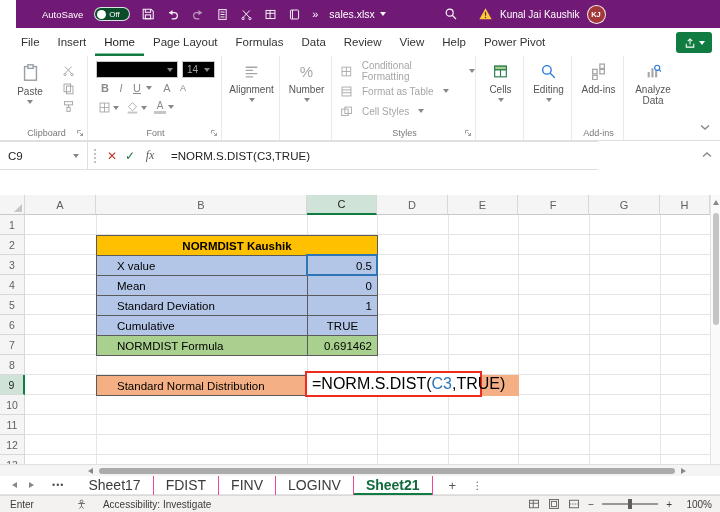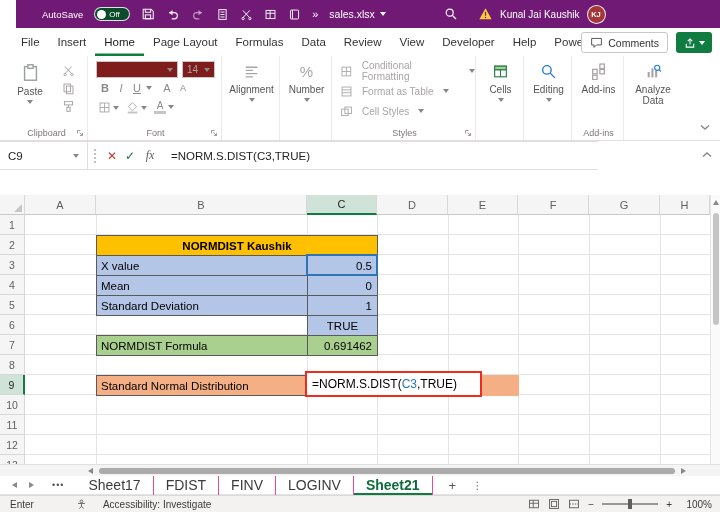--- a/index.html
+++ b/index.html
@@ -29,21 +29,21 @@
   #shareBtn{position:absolute;right:8px;top:32px;height:21px;width:36px;background:#107C41;border-radius:3px;display:flex;align-items:center;justify-content:center;gap:3px}
   
   #ribbon{left:0;top:56px;width:720px;height:85px;background:#fff;border-bottom:1px solid #E1DFDD}
   .grp{position:absolute;top:0;height:84px;border-right:1px solid #ECEAE8}
   .grplabel{position:absolute;bottom:2px;left:0;right:0;text-align:center;font-size:9px;color:#7a7876}
   .launcher{position:absolute;bottom:3px;right:3px;color:#8a8886}
   .bigbtn{display:flex;flex-direction:column;align-items:center;padding-top:7px;height:70px}
   .bigbtn .bl{font-size:10px;color:#555;margin-top:4px}
   .gray{color:#a8a6a4}
   .stylesrow{display:flex;align-items:center;gap:9px;height:20px;padding-left:6px;color:#a8a6a4;font-size:10px}
-  .combo{border:1px solid #c9c7c5;background:#7f1d1d;height:17px;display:flex;align-items:center;justify-content:space-between;padding:0 4px;font-size:10px;color:#a8a6a4}
+  .combo{border:1px solid #c9c7c5;background:#000000;height:17px;display:flex;align-items:center;justify-content:space-between;padding:0 4px;font-size:10px;color:#a8a6a4}
   .fbtn{font-size:11px;color:#8a8a8a;width:14px;text-align:center}
   
   #fbar{left:0;top:141px;width:598px;height:29px;background:#fff;border-top:1px solid #E1DFDD;border-bottom:1px solid #E1DFDD;display:flex;align-items:center}
   #namebox{width:88px;height:100%;border-right:1px solid #E1DFDD;display:flex;align-items:center;padding:0 8px;font-size:11.5px;color:#222;justify-content:space-between}
   .fb-dots{width:3px;height:14px;border-left:2px dotted #c4c2c0;margin:0 6px}
   .fb-x{color:#c0392b;font-size:12px;width:18px;text-align:center}
   .fb-ck{color:#1E7145;font-size:12px;width:18px;text-align:center}
   .fb-fx{font-family:"Liberation Serif",serif;font-style:italic;font-size:12px;color:#5f5d5b;width:22px;text-align:center}
   #fbformula{font-size:11.5px;color:#222;margin-left:10px}
   #fbexpand{position:absolute;right:8px;top:150px}
@@ -53,30 +53,30 @@
   .ch{background:#F5F5F5;border-right:1px solid #D8D8D8;border-bottom:1px solid #C9C9C9;font-size:11px;color:#5f5f5f;display:flex;align-items:center;justify-content:center}
   .ch.sel{background:#CFE3D8;border-bottom:2px solid #107C41;color:#222}
   #corner{position:absolute;left:0;top:0;width:25px;height:20px;background:#F5F5F5;border-right:1px solid #D8D8D8;border-bottom:1px solid #C9C9C9}
   #corner i{position:absolute;right:2px;bottom:2px;width:0;height:0;border-left:8px solid transparent;border-bottom:8px solid #C6C6C6}
   #rowheads{position:absolute;left:0;top:20px;width:25px}
   .rh{height:20px;background:#F5F5F5;border-right:1px solid #D8D8D8;border-bottom:1px solid #D8D8D8;font-size:10.5px;color:#5f5f5f;display:flex;align-items:center;justify-content:center}
   .rh.sel{background:#CFE3D8;border-right:2px solid #107C41;color:#222}
   .vline{position:absolute;top:20px;width:1px;height:249px;background:#E4E4E4}
   #hlines{position:absolute;left:25px;top:20px;width:685px;height:249px;background:repeating-linear-gradient(to bottom,transparent 0 19px,#E4E4E4 19px 20px)}
   .cell{position:absolute;font-size:11.5px;color:#000;display:flex;align-items:center;z-index:2}
-  .cell.lbl{padding-left:4px}
+  .cell.lbl{padding-left:20px}
   .cell.val{justify-content:flex-end;padding-right:5px}
   .cell.ctr{justify-content:center}
   .brd{border:1px solid #5A5A5A}
   .gold{background:#FFC000;font-weight:bold}
   .blue{background:#B4C6E7}
   .green{background:#A9D08E}
   .orange{background:#F4B084}
   #refbox{position:absolute;left:306px;top:59px;width:72px;height:22px;border:2px solid #2E75B6;z-index:4;pointer-events:none}
-  #redbox{position:absolute;left:305px;top:176px;width:177px;height:26px;background:#fff;border:2px solid #EE2B1C;z-index:5;display:flex;align-items:center;padding-left:5px;font-size:12px}
+  #redbox{position:absolute;left:305px;top:176px;width:177px;height:26px;background:#fff;border:2px solid #EE2B1C;z-index:5;display:flex;align-items:center;padding-left:5px;font-size:16px}
   #redbox .ref{color:#2E75B6}
   
   #vscroll{left:710px;top:195px;width:10px;height:269px;background:#FAFAFA;border-left:1px solid #E4E4E4}
   #vthumb{position:absolute;left:2px;top:18px;width:6px;height:112px;background:#C4C4C4;border-radius:3px}
   .tri-up{width:0;height:0;border-left:3.5px solid transparent;border-right:3.5px solid transparent;border-bottom:5px solid #8a8886;margin:5px auto 0}
   #hscroll{left:0;top:464px;width:720px;height:12px;background:#F4F4F4;border-top:1px solid #E0E0E0;display:flex;align-items:center}
   .tri-l{width:0;height:0;border-top:3.5px solid transparent;border-bottom:3.5px solid transparent;border-right:5px solid #8a8886}
   .tri-r{width:0;height:0;border-top:3.5px solid transparent;border-bottom:3.5px solid transparent;border-left:5px solid #8a8886}
   #hthumb{height:6px;border-radius:3px;background:#ABABAB;width:576px;margin:0 6px}
   
@@ -173,31 +173,22 @@
 
   <div id="tabrow" class="abs">
     <div class="rtab">File</div>
     <div class="rtab">Insert</div>
     <div class="rtab active">Home</div>
     <div class="rtab">Page Layout</div>
     <div class="rtab">Formulas</div>
     <div class="rtab">Data</div>
     <div class="rtab">Review</div>
     <div class="rtab">View</div>
-    <div class="rtab">Developer</div>
     <div class="rtab">Help</div>
     <div class="rtab">Power Pivot</div>
-  </div>
-  <div id="commentsBtn">
-    <span>
-        <svg width="13" height="13" viewBox="0 0 16 16" fill="none" stroke="#555" stroke-width="1.2">
-          <path d="M2 3h12v8H8l-3 3v-3H2z"></path>
-        </svg>
-      </span>
-    <span>Comments</span>
   </div>
   <div id="shareBtn">
     <svg width="12" height="12" viewBox="0 0 16 16" fill="none" stroke="#fff" stroke-width="1.4">
         <path d="M8 10V2.8"></path>
         <path d="M5 5.5l3-3 3 3"></path>
         <path d="M3 9v4.5h10V9"></path>
       </svg>
     <i class="chev w"></i>
   </div>
 
@@ -454,20 +445,21 @@
 
     <div class="cell lbl blue brd" style="left:96px;top:60px;width:212px;height:21px">X value</div>
     <div class="cell val blue brd" style="left:307px;top:60px;width:71px;height:21px">0.5</div>
 
     <div class="cell lbl blue brd" style="left:96px;top:80px;width:212px;height:21px">Mean</div>
     <div class="cell val blue brd" style="left:307px;top:80px;width:71px;height:21px">0</div>
 
     <div class="cell lbl blue brd" style="left:96px;top:100px;width:212px;height:21px">Standard Deviation</div>
     <div class="cell val blue brd" style="left:307px;top:100px;width:71px;height:21px">1</div>
 
+    <div class="cell lbl blue brd" style="left:96px;top:120px;width:212px;height:21px">Cumulative</div>
     <div class="cell ctr blue brd" style="left:307px;top:120px;width:71px;height:21px">TRUE</div>
 
     <div class="cell lbl green brd" style="left:96px;top:140px;width:212px;height:21px">NORMDIST Formula</div>
     <div class="cell val green brd" style="left:307px;top:140px;width:71px;height:21px">0.691462</div>
 
     <div class="cell lbl orange brd" style="left:96px;top:180px;width:212px;height:21px">Standard Normal Distribution</div>
     <div class="cell orange" style="left:307px;top:180px;width:212px;height:21px"></div>
 
     <div id="refbox"></div>
     <div id="redbox">

